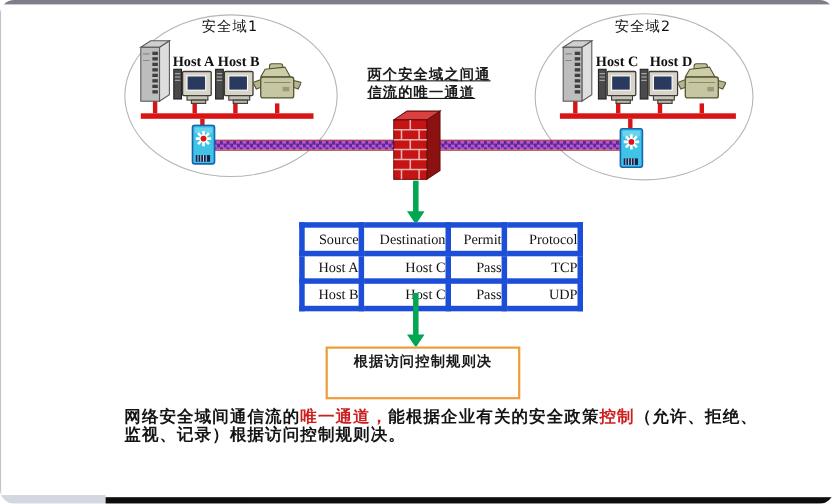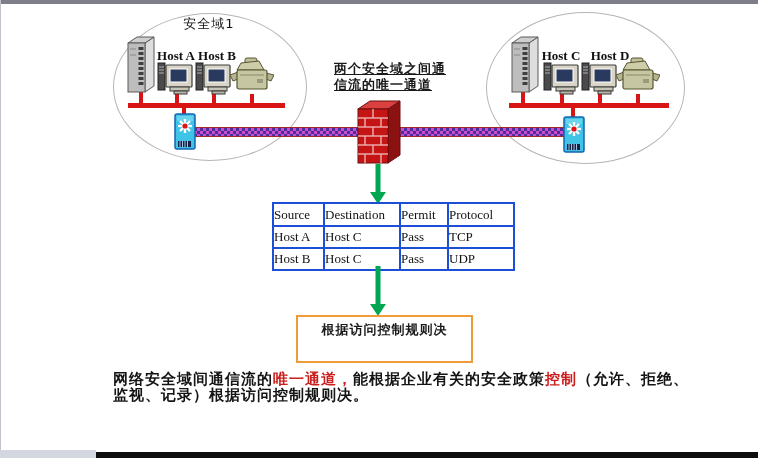--- a/index.html
+++ b/index.html
@@ -1,17 +1,17 @@
 <!DOCTYPE html>
 <html><head>
 <meta charset="utf-8">
 <style>
   html,body{margin:0;padding:0;background:#fff;}
   .stage{position:relative;width:758px;height:458px;background:#ffffff;overflow:hidden;
-         font-family:"DejaVu Sans",sans-serif;}
+         font-family:"DejaVu Sans",sans-serif;border-radius:13px;}
   .abs{position:absolute;}
   .top-bar{left:0;top:0;width:758px;height:4px;background:#7e7e88;}
   .left-edge{left:0;top:0;width:1px;height:458px;background:#c2c2ca;}
   .bottom-strip-left{left:0;top:450px;width:96px;height:8px;background:#d3d7e0;}
   .bottom-bar{left:96px;top:452px;width:662px;height:6px;background:#0d0d0d;}
 
   .domain-ellipse{border:1px solid #b5b5b5;border-radius:50%;background:#fff;}
   .domain-label{font-size:13px;color:#111;text-align:center;letter-spacing:1px;}
   .host-label{font-family:"Liberation Serif",serif;font-size:13px;font-weight:600;color:#111;
               text-align:center;white-space:nowrap;}
@@ -20,22 +20,22 @@
   .stem{background:#d81414;z-index:1;}
   .cable{left:194px;top:127px;width:370px;height:8px;z-index:2;
          background:conic-gradient(#c94ec9 25%, #4b2fa0 0 50%, #c94ec9 0 75%, #4b2fa0 0);
          background-size:6px 6px;border-top:1px solid #a02828;border-bottom:1px solid #a02828;}
   .icon{z-index:3;line-height:0;}
 
   .fw-caption{left:334px;top:61px;width:130px;font-size:13px;font-weight:bold;color:#1a1a1a;
               line-height:16px;letter-spacing:1px;text-decoration:underline;}
 
   .acl-table{left:272px;top:202px;border-collapse:collapse;z-index:3;background:#fff;}
-  .acl-table td,.acl-table th{border:2px solid #1d4ed8;font-family:"Liberation Serif",serif;
-      font-size:13px;font-weight:normal;color:#111;text-align:left;padding:0;}
+  .acl-table td,.acl-table th{border:5px solid #1d4ed8;font-family:"Liberation Serif",serif;
+      font-size:13px;font-weight:normal;color:#111;text-align:right;padding:0;}
   .acl-table th{height:21px;}
   .acl-table td{height:20px;}
   .col-src{width:49px;} .col-dst{width:74px;} .col-per{width:46px;} .col-pro{width:64px;margin-top:32px;}
 
   .result-box{left:296px;top:315px;width:173px;height:40px;border:2px solid #ef9b3a;background:#fff;
               text-align:center;font-size:13px;font-weight:bold;color:#1a1a1a;line-height:17px;
               padding-top:4px;letter-spacing:1px;z-index:3;}
 
   .description{left:113px;top:371px;width:640px;font-size:15px;font-weight:bold;color:#141414;
                line-height:16px;letter-spacing:1px;}
@@ -131,20 +131,21 @@
       <g stroke="#cfe8ff" stroke-width="0.8">
         <line x1="8" y1="28" x2="8" y2="34"></line>
           <line x1="10.5" y1="28" x2="10.5" y2="34"></line>
         <line x1="13" y1="28" x2="13" y2="34"></line>
           <line x1="15.5" y1="28" x2="15.5" y2="34"></line>
       </g>
     </svg>
   </div>
 
   <div class="abs domain-ellipse" style="left:486px;top:12px;width:197px;height:150px;"></div>
+  <div class="abs domain-label" style="left:486px;top:15px;width:197px;">安全域2</div>
   <div class="abs host-label" style="left:540px;top:48px;width:42px;">Host C</div>
   <div class="abs host-label" style="left:589px;top:48px;width:42px;">Host D</div>
 
   <div class="abs icon" style="left:510px;top:36px;">
     <svg width="30" height="58" viewBox="0 0 30 58">
       <polygon points="19,56 19,7 28,1 28,50" fill="#dedede" stroke="#5a5a5a" stroke-width="1"></polygon>
       <polygon points="2,7 19,7 28,1 11,1" fill="#cfcfcf" stroke="#5a5a5a" stroke-width="1"></polygon>
       <rect x="2" y="7" width="17" height="49" fill="#bdbdbd" stroke="#5a5a5a" stroke-width="1"></rect>
       <g fill="#3f3f3f">
         <rect x="12.5" y="11" width="5" height="3"></rect>

